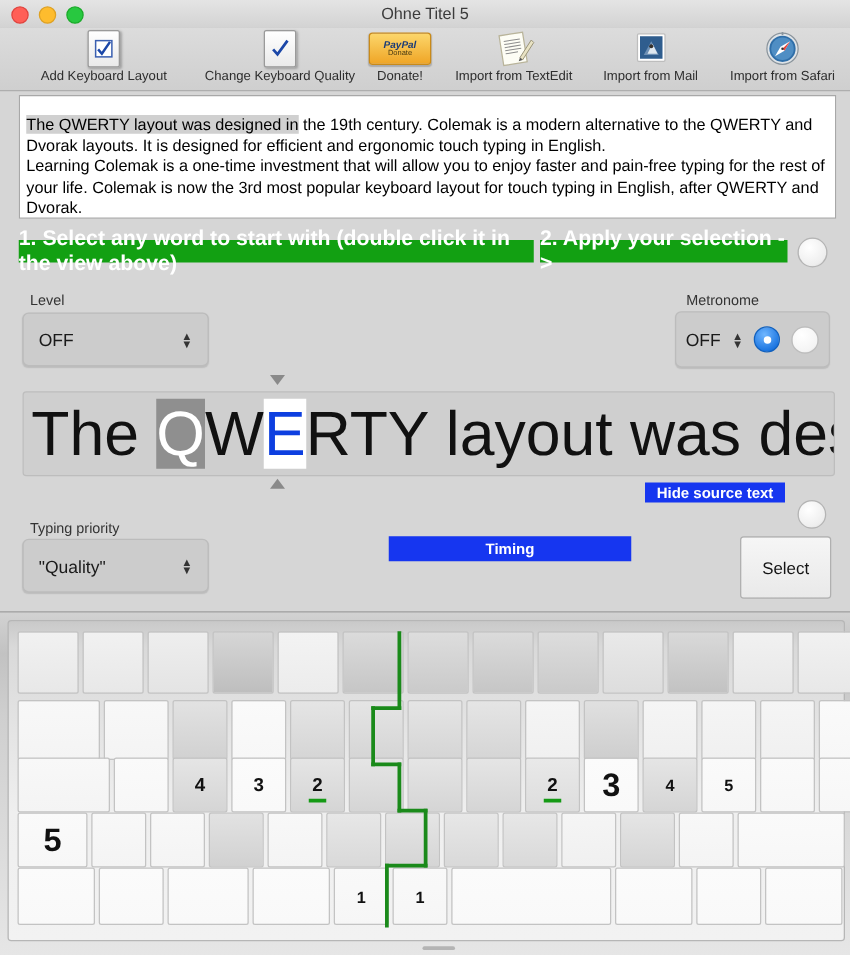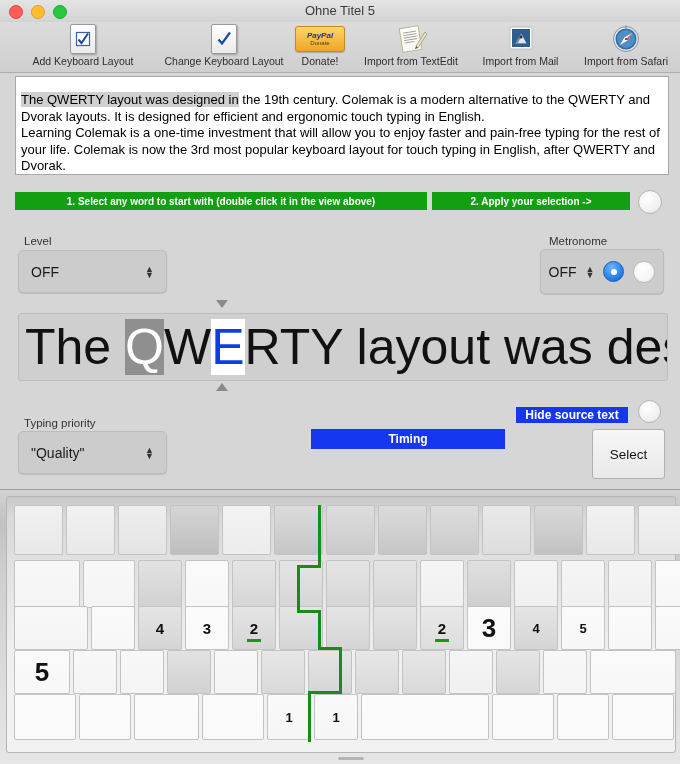--- a/index.html
+++ b/index.html
@@ -65,21 +65,21 @@
   }
   .srctext{
     font-size:13px;color:#000;line-height:16.5px;
     padding:15px 6px 0 5px;
   }
   .hl{background:#d0d0d0;}
 
   
   .greenbar{
     position:absolute;height:18px;background:#12a012;
-    color:#ffffff;font-size:10px;font-weight:bold;
+    color:#ffffff;font-size:17px;font-weight:bold;
     display:flex;align-items:center;justify-content:center;
     cursor:default;
   }
   .g1{left:15px;top:192px;width:412px;}
   .g2{left:432px;top:192px;width:198px;}
   .orb{
     position:absolute;border-radius:50%;
     background:radial-gradient(circle at 38% 32%,#ffffff,#eeeeee 70%,#d4d4d4);
     border:1px solid #b4b4b4;
   }
@@ -140,21 +140,21 @@
   }
   .ch-done{background:#8f8f8f;color:#ffffff;}
   .ch-cur{background:#ffffff;color:#0d3fe0;}
 
   
   .bluebtn{
     position:absolute;background:#1636f0;color:#ffffff;
     font-size:12px;font-weight:bold;
     display:flex;align-items:center;justify-content:center;cursor:default;
   }
-  #hide-src{left:516px;top:407px;width:112px;height:16px;}
+  #hide-src{left:516px;top:386px;width:112px;height:16px;}
   #timing-btn{left:311px;top:429px;width:194px;height:20px;}
   #started-btn{left:311px;top:452px;width:194px;height:20px;}
   .orb3{left:638px;top:400px;width:21px;height:21px;}
 
   .graybtn{
     position:absolute;background:linear-gradient(#f6f6f6,#e9e9e9);
     border:1px solid #b0b0b0;border-radius:3px;
     font-size:13.5px;color:#141414;
     display:flex;align-items:center;justify-content:center;cursor:default;
   }
@@ -221,21 +221,21 @@
     </div>
 
     <div class="tbitem" style="left:144px;width:160px;">
       <div class="tbicon">
         <div class="ico-check">
           <svg width="18" height="18" viewBox="0 0 18 18">
             <path d="M3.5 9.5 L7 13.5 L15 2.5" stroke="#1b47a8" stroke-width="2.2" fill="none"></path>
           </svg>
         </div>
       </div>
-      <div class="tblabel">Change Keyboard Layout</div>
+      <div class="tblabel">Change Keyboard Quality</div>
     </div>
 
     <div class="tbitem" style="left:287px;width:66px;">
       <div class="tbicon">
         <div class="ico-paypal">
           <div class="pp-top">PayPal</div>
           <div class="pp-bot">Donate</div>
         </div>
       </div>
       <div class="tblabel">Donate!</div>

